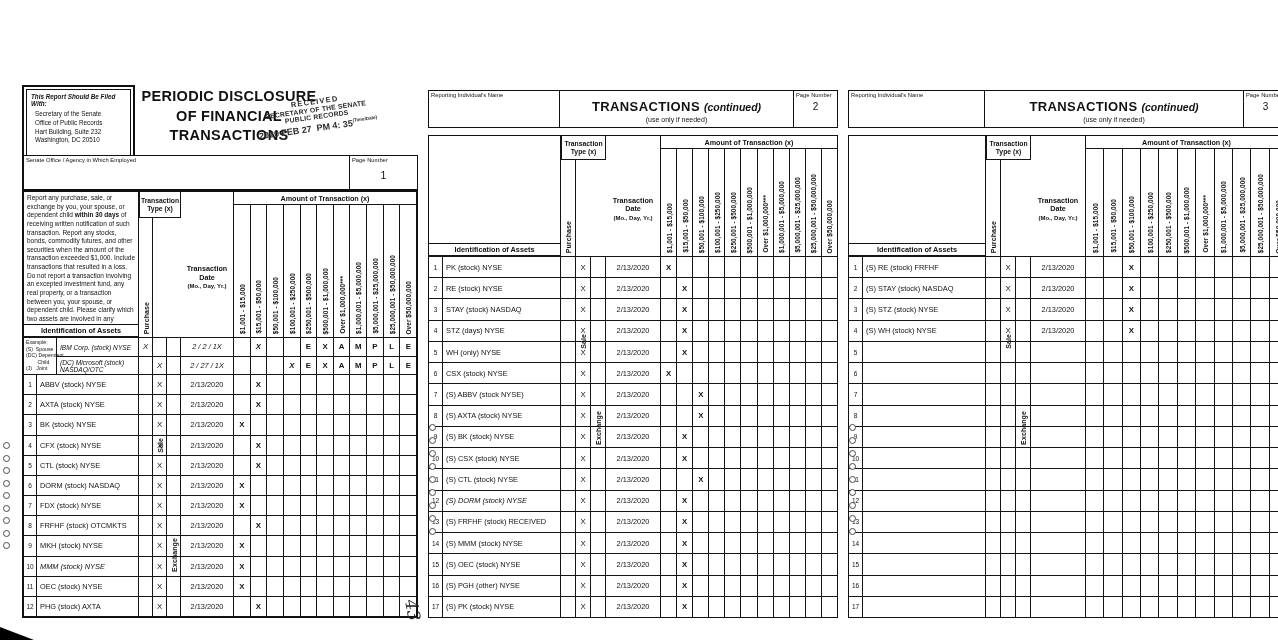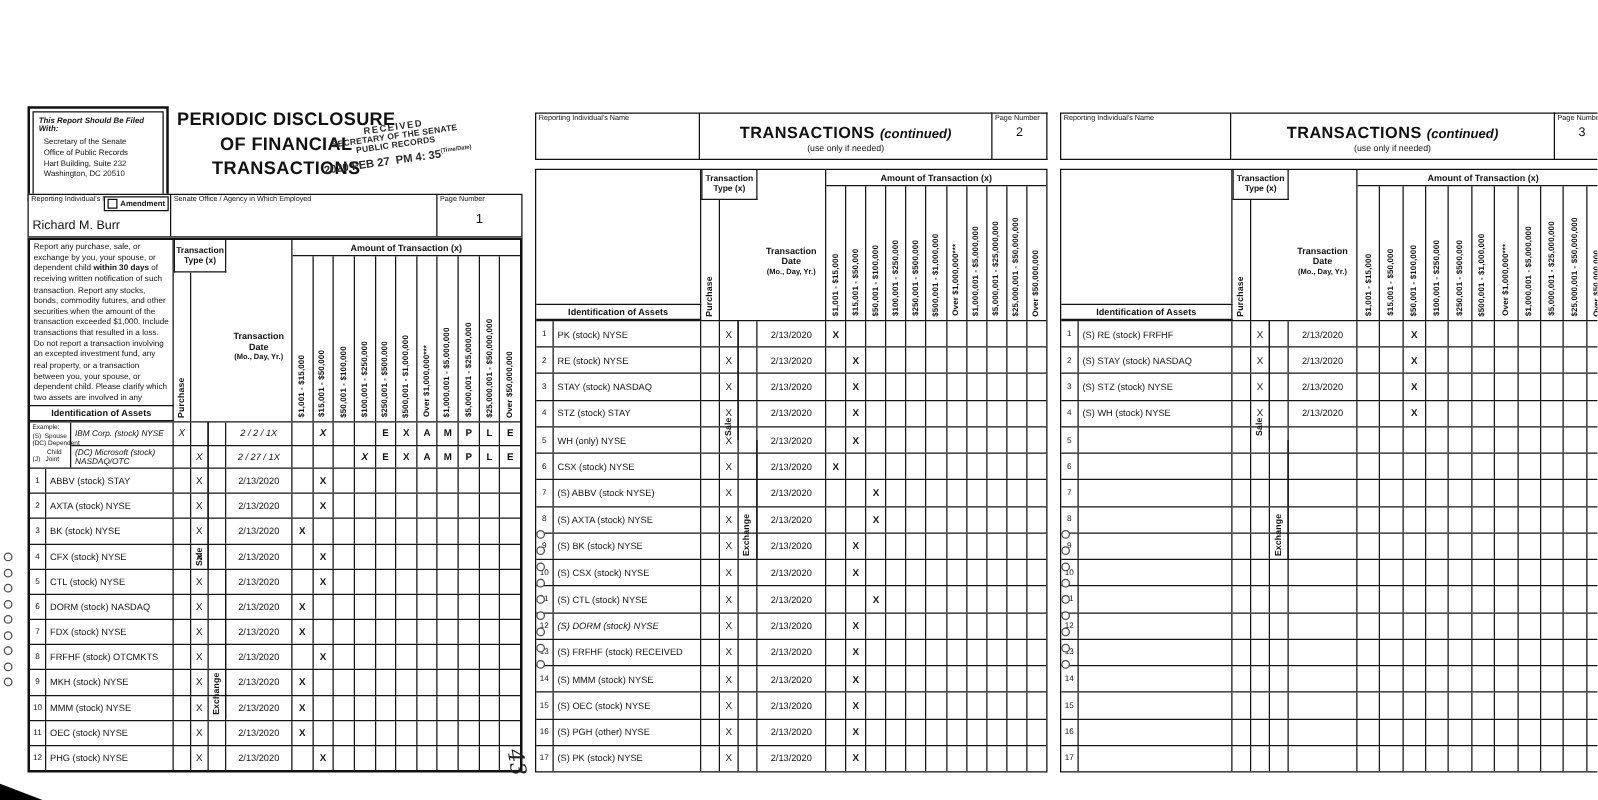--- a/index.html
+++ b/index.html
@@ -131,28 +131,20 @@
   </div>
 
   <div class="stamp">
     <div class="s1">RECEIVED</div>
     <div class="s2">SECRETARY OF THE SENATE</div>
     <div class="s2">PUBLIC RECORDS</div>
     <div class="s3"><span>2020 FEB 27  PM 4: 35</span><span class="s4">(Time/Date)</span></div>
   </div>
 
   <div class="name-row">
-    <div class="nr nr1">
-      <span class="microlabel">Reporting Individual's Name</span>
-      <span class="amend">
-        <span class="cb"></span>
-        <span>Amendment</span>
-      </span>
-      <div class="name-val">Richard M. Burr</div>
-    </div>
     <div class="nr nr2">
       <span class="microlabel">Senate Office / Agency in Which Employed</span>
     </div>
     <div class="nr nr3">
       <span class="microlabel">Page Number</span>
       <div class="pgnum">1</div>
     </div>
   </div>
 
   <div class="ftable" id="t1">
@@ -252,21 +244,21 @@
               <div class="c amt up">P</div>
               <div class="c amt up">L</div>
               <div class="c amt up">E</div>
             </div>
           </div>
         </div>
       </div>
       <div class="rows">
         <div class="drow">
           <div class="c num" style="width: 13px;">1</div>
-          <div class="c asset" style="width: 102px;">ABBV (stock) STAY</div>
+          <div class="c asset" style="width: 102px;">ABBV (stock) NYSE</div>
           <div class="c mark" style="width: 14px;"></div>
           <div class="c mark" style="width: 14px;">X</div>
           <div class="c mark hv" style="width: 14px;"></div>
           <div class="c date hv" style="width: 53px;">2/13/2020</div>
           <div class="amts">
             <div class="c amt"></div>
             <div class="c amt">X</div>
             <div class="c amt"></div>
             <div class="c amt"></div>
             <div class="c amt"></div>
@@ -441,21 +433,21 @@
             <div class="c amt"></div>
             <div class="c amt"></div>
             <div class="c amt"></div>
             <div class="c amt"></div>
             <div class="c amt"></div>
             <div class="c amt"></div>
           </div>
         </div>
         <div class="drow">
           <div class="c num" style="width: 13px;">10</div>
-          <div class="c asset" style="width: 102px;">MMM (stock) NYSE</div>
+          <div class="c asset" style="width: 102px; font-style: italic;">MMM (stock) NYSE</div>
           <div class="c mark" style="width: 14px;"></div>
           <div class="c mark" style="width: 14px;">X</div>
           <div class="c mark hv" style="width: 14px;"></div>
           <div class="c date hv" style="width: 53px;">2/13/2020</div>
           <div class="amts">
             <div class="c amt">X</div>
             <div class="c amt"></div>
             <div class="c amt"></div>
             <div class="c amt"></div>
             <div class="c amt"></div>
@@ -483,21 +475,21 @@
             <div class="c amt"></div>
             <div class="c amt"></div>
             <div class="c amt"></div>
             <div class="c amt"></div>
             <div class="c amt"></div>
             <div class="c amt"></div>
           </div>
         </div>
         <div class="drow">
           <div class="c num" style="width: 13px;">12</div>
-          <div class="c asset" style="width: 102px;">PHG (stock) NYSE</div>
+          <div class="c asset" style="width: 102px;">PHG (stock) AXTA</div>
           <div class="c mark" style="width: 14px;"></div>
           <div class="c mark" style="width: 14px;">X</div>
           <div class="c mark hv" style="width: 14px;"></div>
           <div class="c date hv" style="width: 53px;">2/13/2020</div>
           <div class="amts">
             <div class="c amt"></div>
             <div class="c amt">X</div>
             <div class="c amt"></div>
             <div class="c amt"></div>
             <div class="c amt"></div>
@@ -642,21 +634,21 @@
             <div class="c amt"></div>
             <div class="c amt"></div>
             <div class="c amt"></div>
             <div class="c amt"></div>
             <div class="c amt"></div>
             <div class="c amt"></div>
           </div>
         </div>
         <div class="drow">
           <div class="c num" style="width: 14px;">4</div>
-          <div class="c asset" style="width: 118px;">STZ (stock) STAY</div>
+          <div class="c asset" style="width: 118px;">STZ (days) NYSE</div>
           <div class="c mark" style="width: 15px;"></div>
           <div class="c mark" style="width: 15px;">X</div>
           <div class="c mark hv" style="width: 15px;"></div>
           <div class="c date hv" style="width: 55px;">2/13/2020</div>
           <div class="amts">
             <div class="c amt"></div>
             <div class="c amt">X</div>
             <div class="c amt"></div>
             <div class="c amt"></div>
             <div class="c amt"></div>

